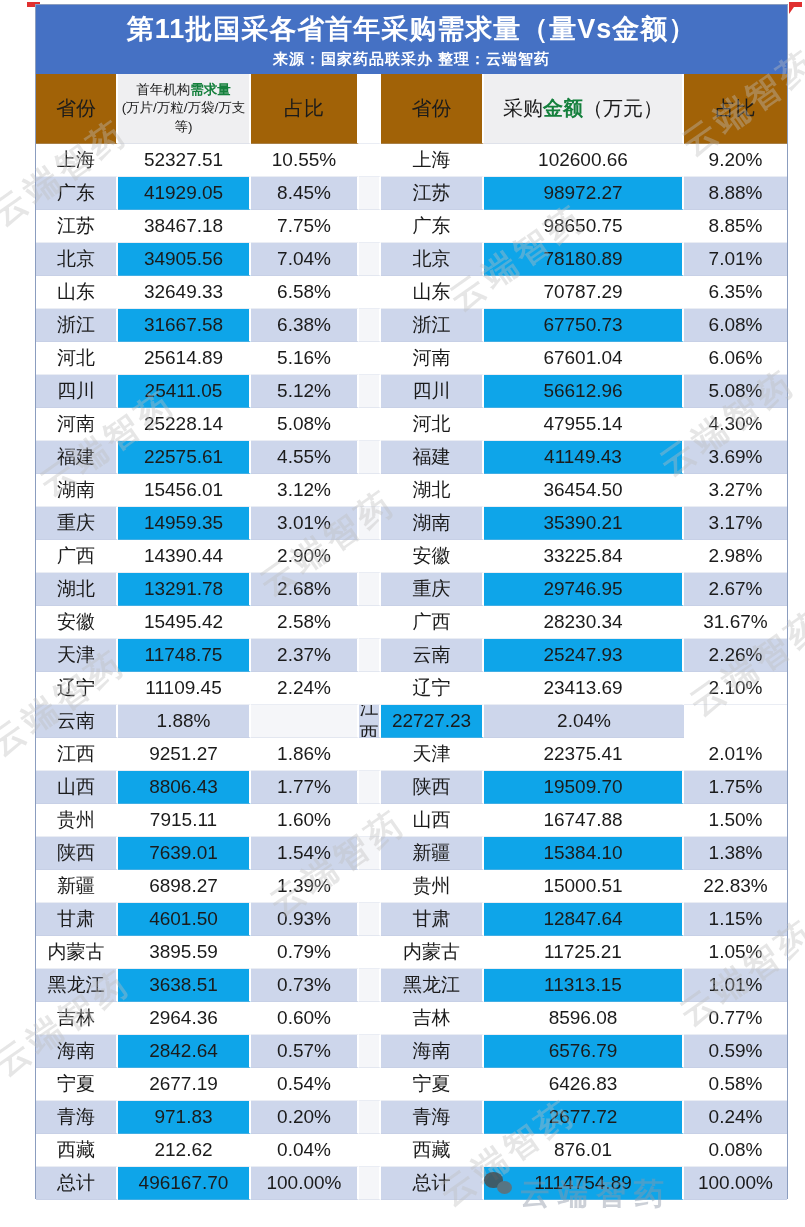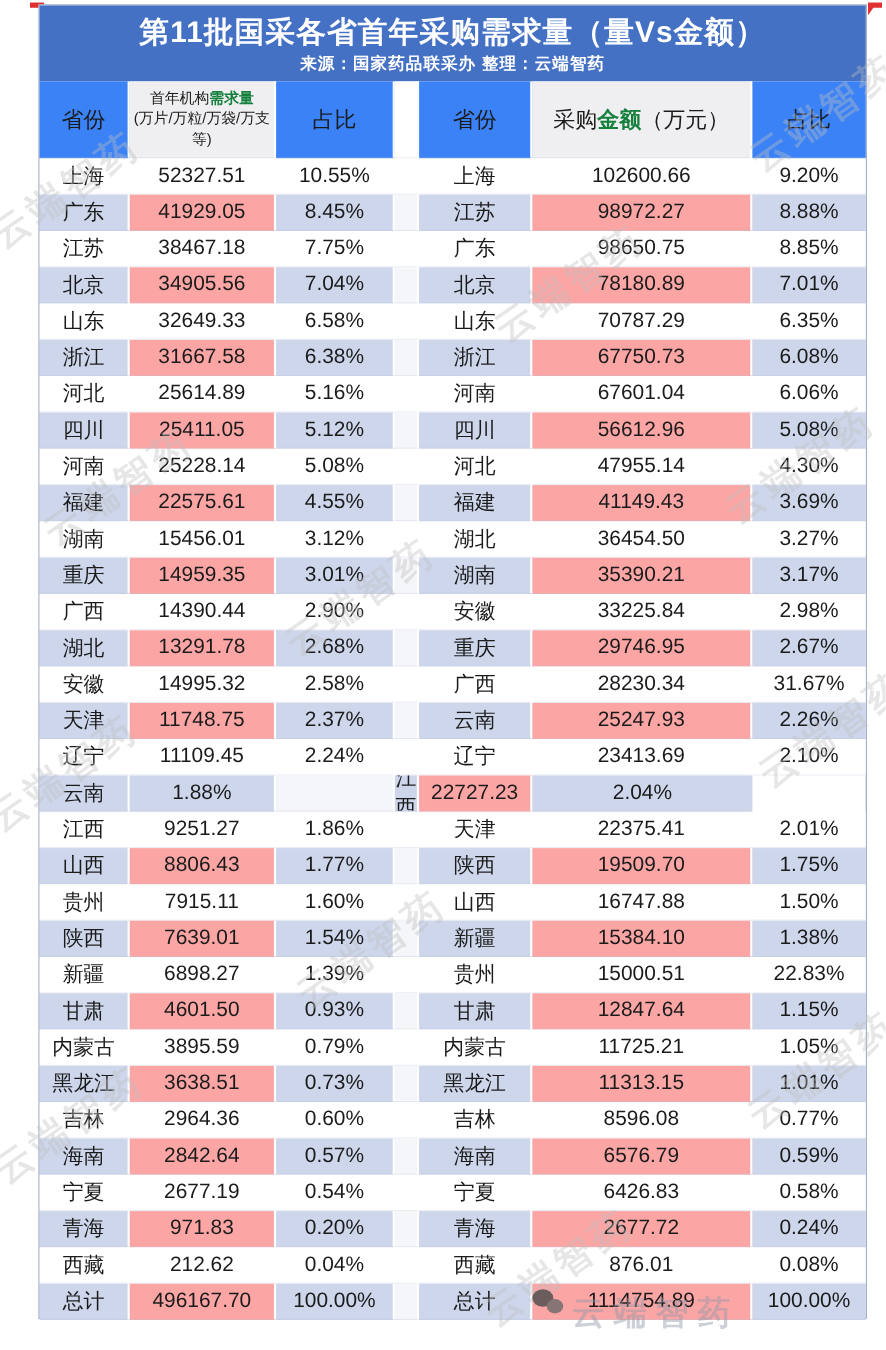--- a/index.html
+++ b/index.html
@@ -28,31 +28,31 @@
   .grid{display:grid;grid-template-columns:82px 133px 108px 22px 103px 200px 103px;}
   .grid>div{
     display:flex;align-items:center;justify-content:center;text-align:center;
     box-sizing:border-box;border-right:2px solid #fff;border-bottom:1px solid rgba(185,196,218,0.30);
     color:#1b1b1b;overflow:hidden;
   }
   .grid>div:last-child{border-right:none;}
 
   
   .header-row{height:70px;}
-  .header-row>div{font-size:20px;background:#3b82f6;}
+  .header-row>div{font-size:20px;background:#a16207;}
   .header-row .light{background:#efeff1;}
   .header-row .divider{background:#ffffff;}
   .header-row .demand-head{font-size:13.5px;line-height:1.35;flex-direction:column;padding:0 3px;}
   .red-text{color:#15803d;font-weight:bold;}
 
   
   .data-row{height:33px;}
   .data-row>div{font-size:19px;background:#ffffff;}
   .data-row.stripe>div{background:#cdd6eb;}
-  .data-row.stripe>div.numcell{background:#fca5a5;}
+  .data-row.stripe>div.numcell{background:#0ea5e9;}
   .data-row.stripe>div.divider{background:#f5f6f9;}
   .data-row>div.divider{background:#ffffff;}
   .total-row>div{font-size:19px;}
 
   
   .wm-layer{position:absolute;inset:0;pointer-events:none;z-index:6;}
   .wm{
     position:absolute;font-size:34px;font-weight:bold;color:#bfbfbf;opacity:.38;
     transform:rotate(-35deg);letter-spacing:5px;white-space:nowrap;
   }
@@ -225,21 +225,21 @@
       <div>湖北</div>
       <div class="numcell">13291.78</div>
       <div>2.68%</div>
       <div class="divider"></div>
       <div>重庆</div>
       <div class="numcell">29746.95</div>
       <div>2.67%</div>
     </div>
         <div class="grid data-row">
       <div>安徽</div>
-      <div class="numcell">14995.32</div>
+      <div class="numcell">15495.42</div>
       <div>2.58%</div>
       <div class="divider"></div>
       <div>广西</div>
       <div class="numcell">28230.34</div>
       <div>31.67%</div>
     </div>
         <div class="grid data-row stripe">
       <div>天津</div>
       <div class="numcell">11748.75</div>
       <div>2.37%</div>

